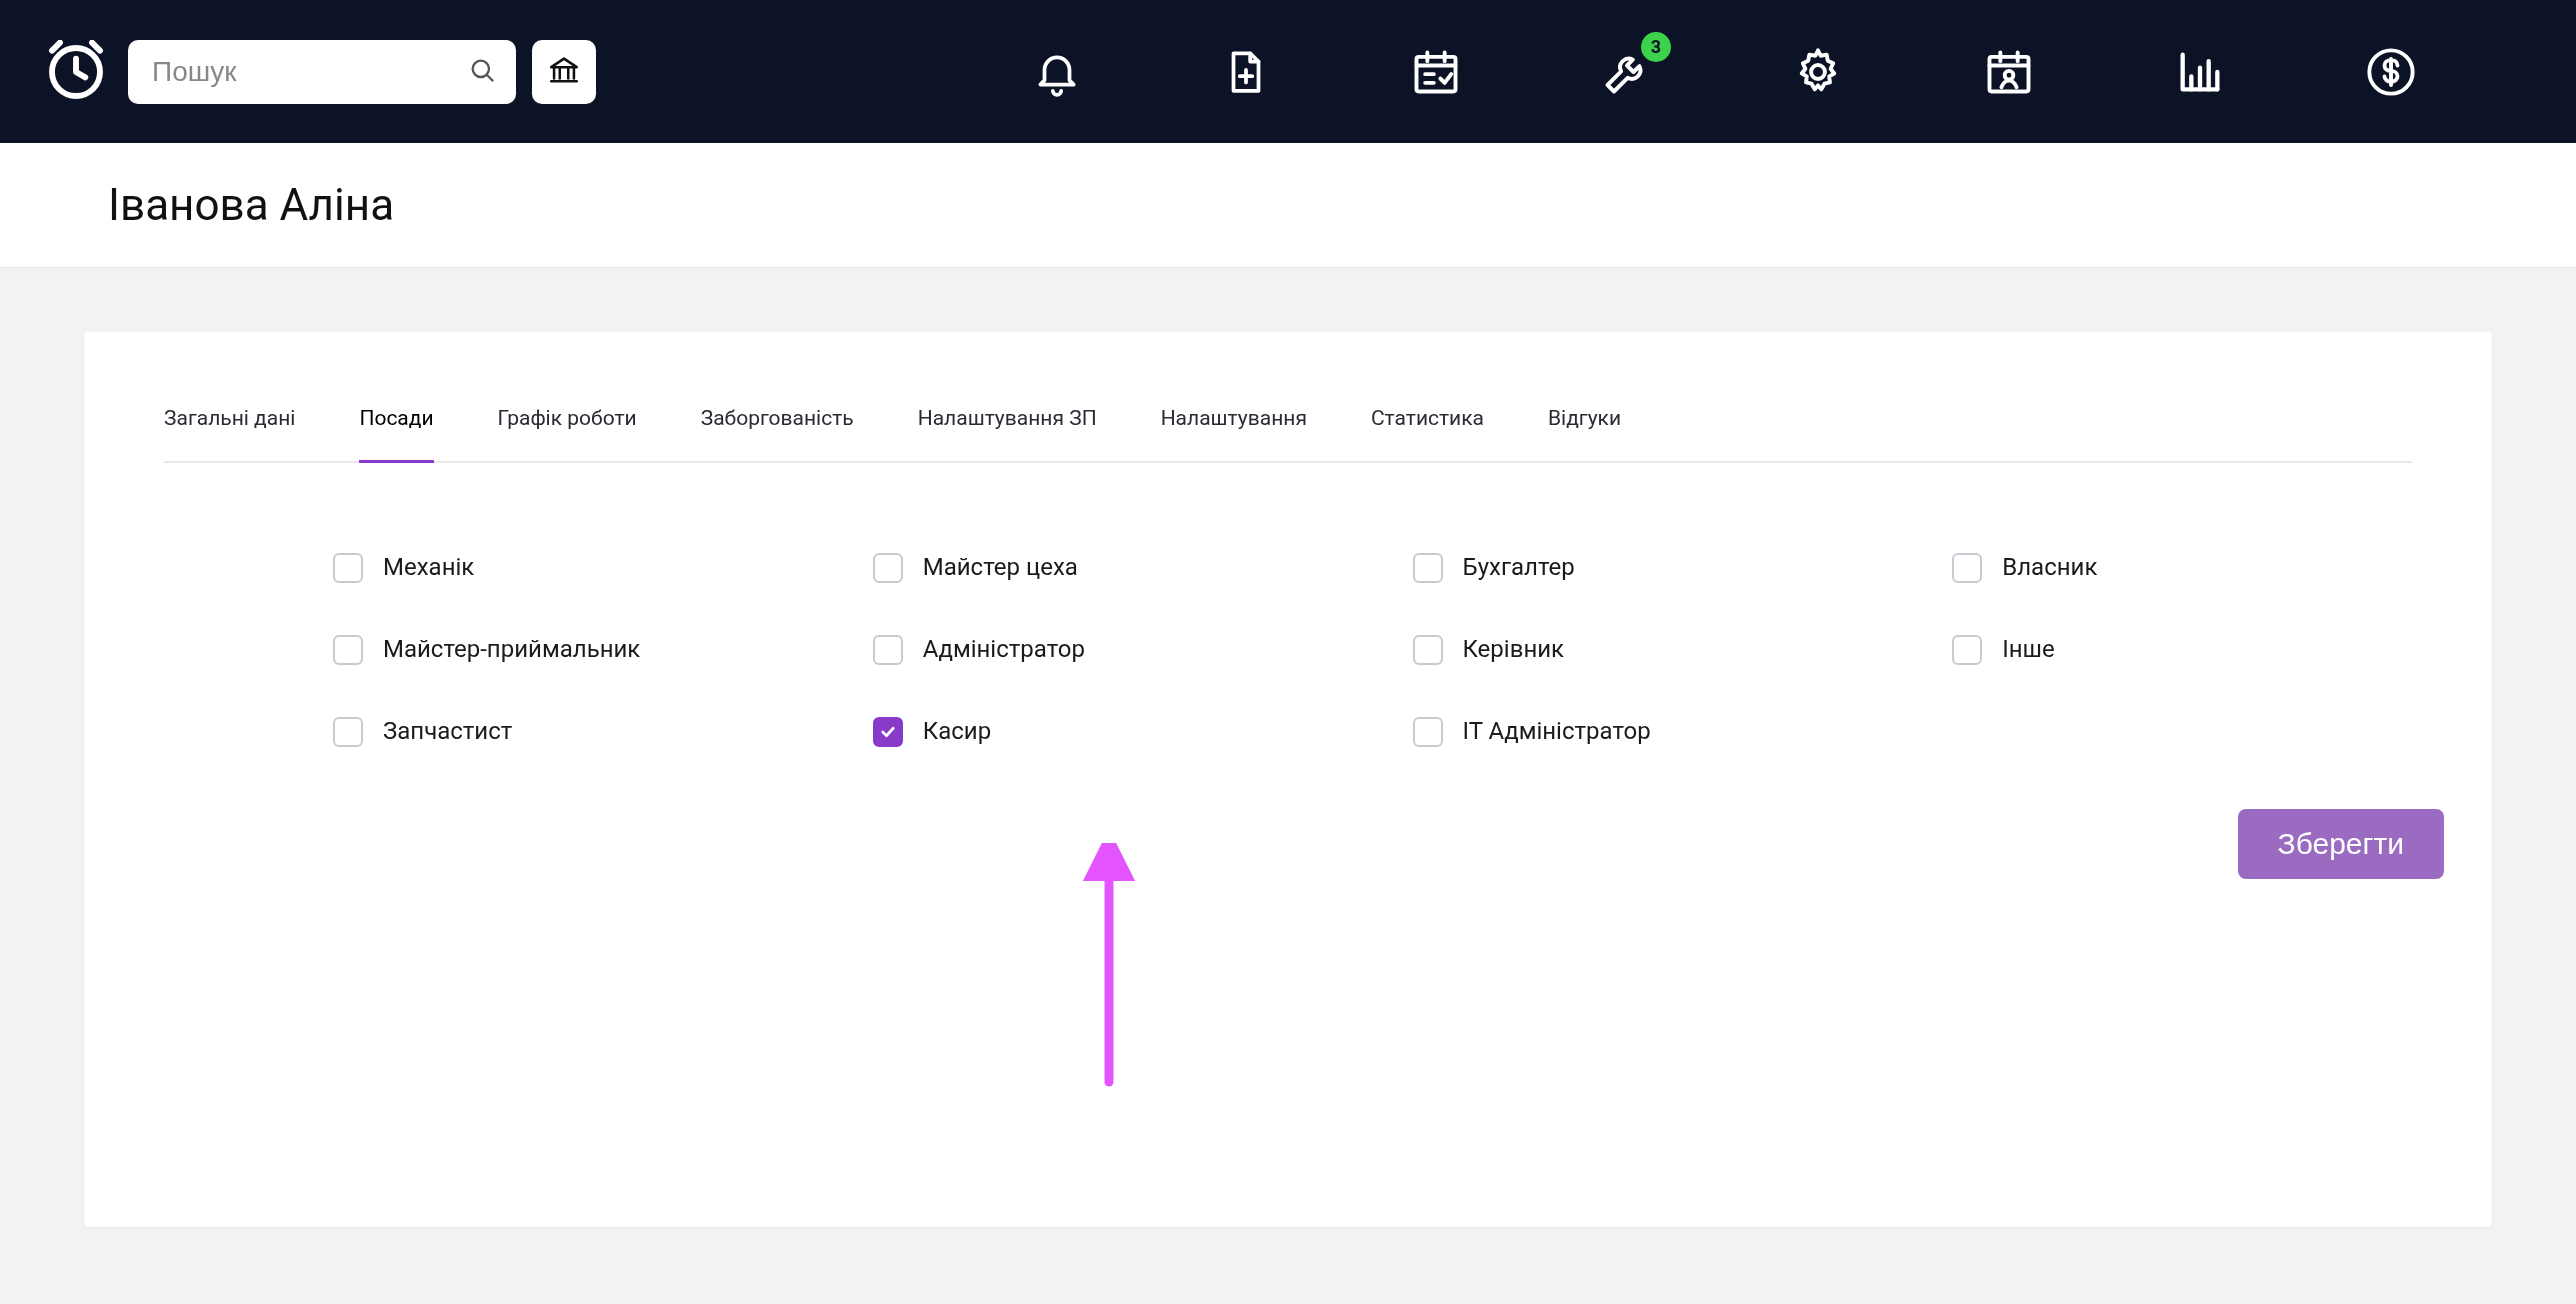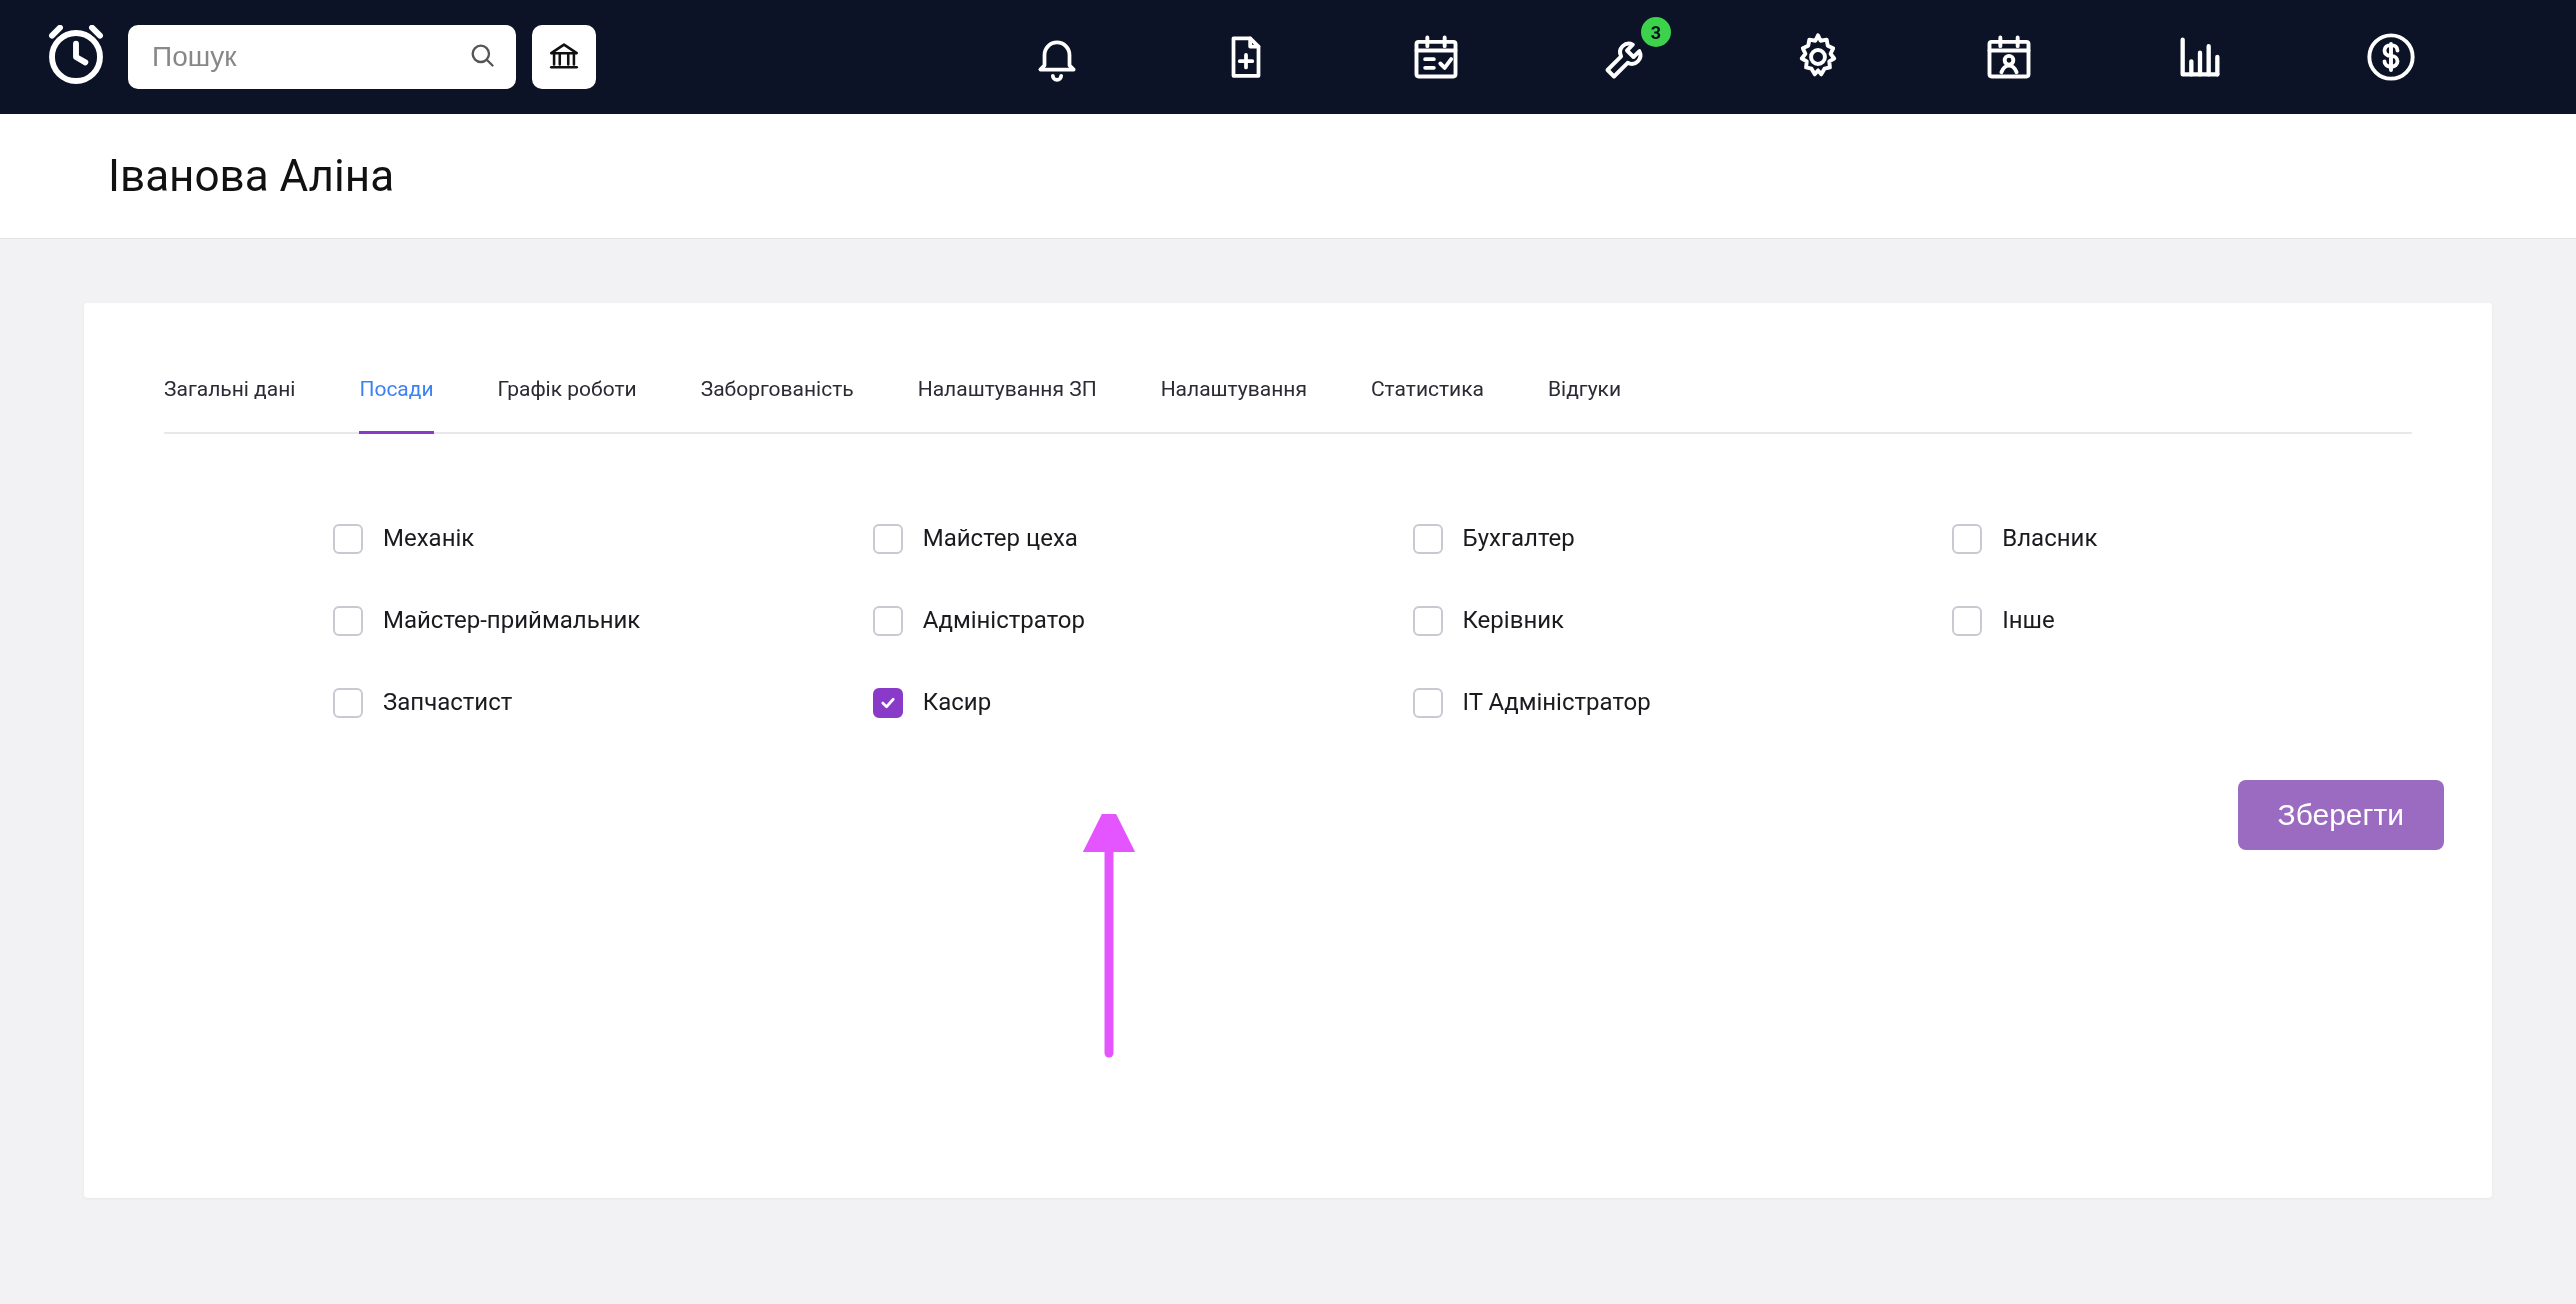--- a/index.html
+++ b/index.html
@@ -8,21 +8,21 @@
     background: #f2f2f4;
     color: #111;
     width: 2576px;
     height: 1305px;
     overflow: hidden;
   }
 
   
   .topnav {
     background: #0c1326;
-    height: 114px;
+    height: 143px;
     display: flex;
     align-items: center;
     padding: 0 40px;
     gap: 16px;
   }
   .logo {
     width: 72px; height: 72px;
     color: #fff;
     display: flex; align-items: center; justify-content: center;
     flex: 0 0 auto;
@@ -120,21 +120,21 @@
   .tab {
     padding: 0 0 30px 0;
     font-size: 21px;
     color: #2b2b35;
     cursor: pointer;
     border-bottom: 3px solid transparent;
     margin-bottom: -2px;
     white-space: nowrap;
   }
   .tab.active {
-    color: #3b82f6;
+    color: #000000;
     border-bottom-color: #8a3ac8;
   }
 
   
   .checkbox-grid {
     display: grid;
     grid-template-columns: repeat(4, 1fr);
     gap: 52px 80px;
     padding-left: 169px;
   }

